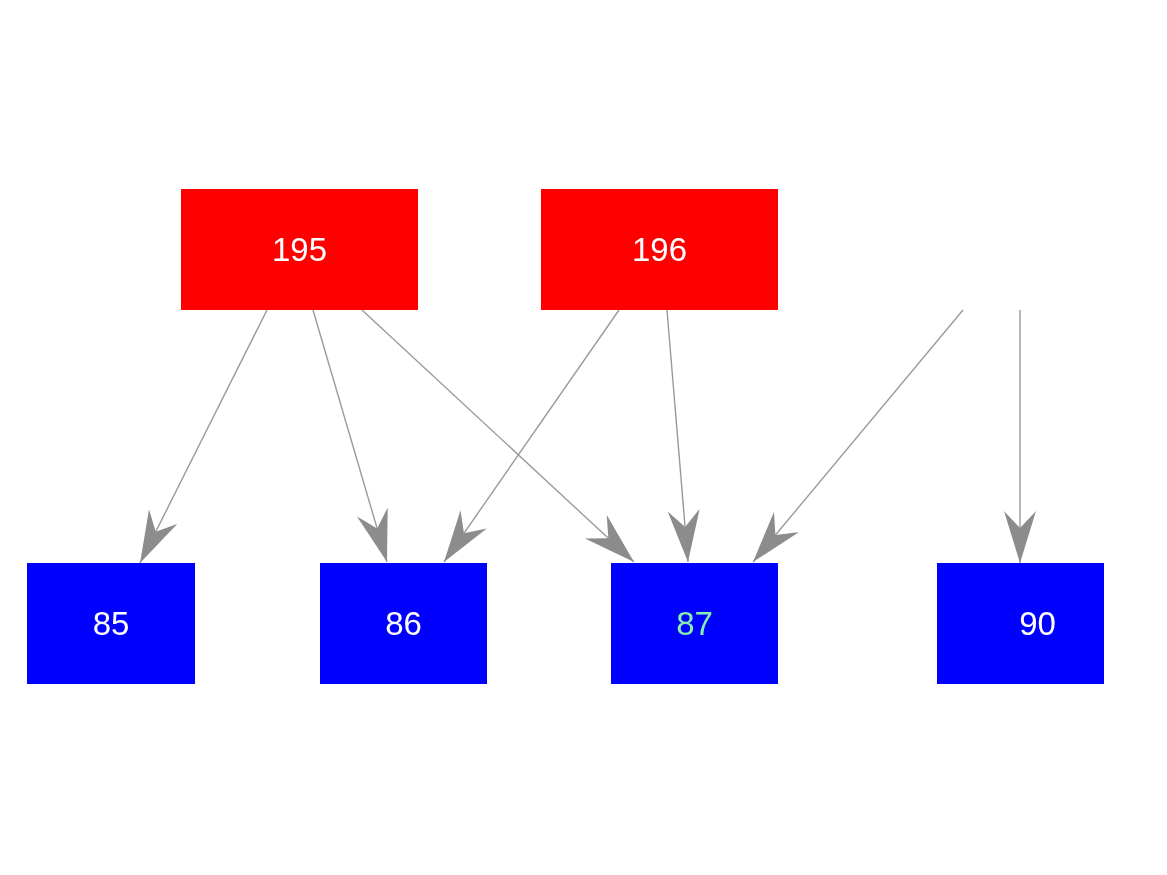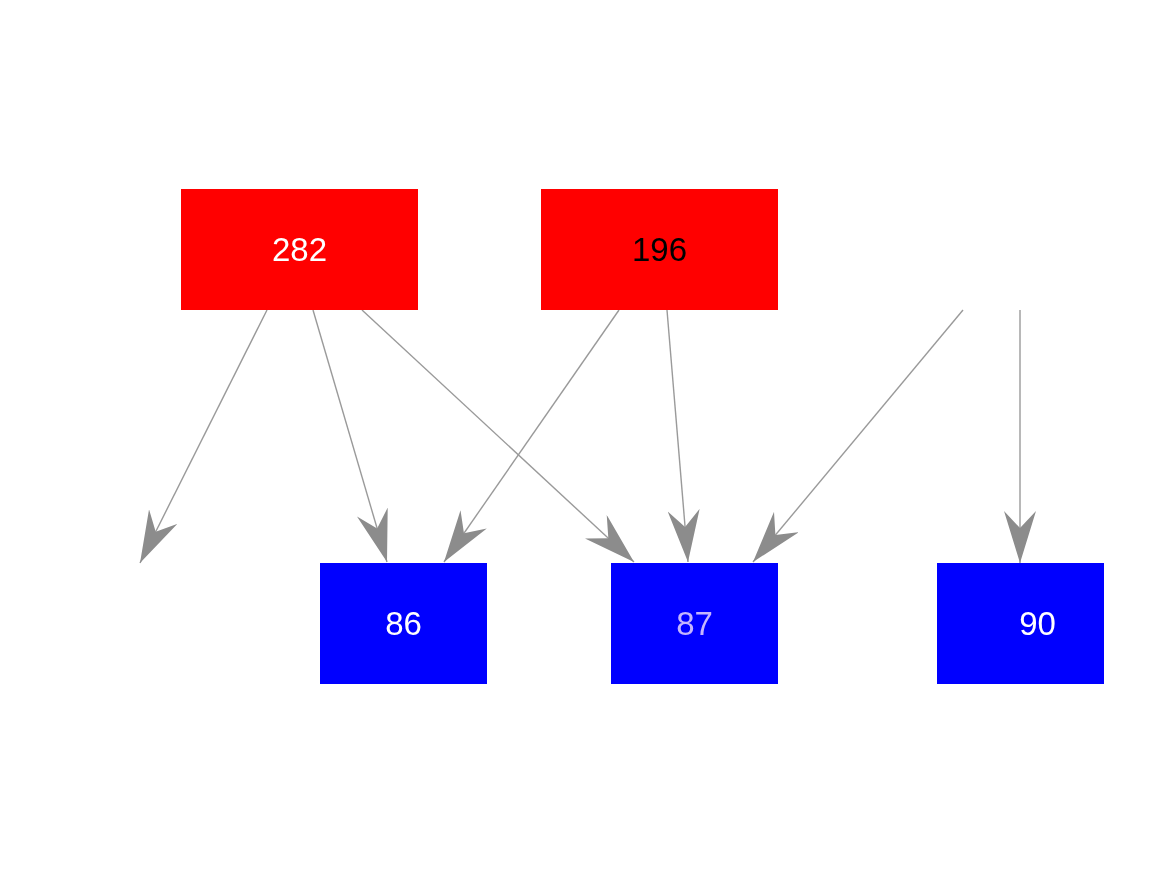--- a/index.html
+++ b/index.html
@@ -43,27 +43,30 @@
     </defs>
   <line x1="267" y1="310" x2="140" y2="563" stroke="#9a9a9a" stroke-width="1.4" marker-end="url(#arrowhead)"></line>
       <line x1="313" y1="310" x2="387" y2="562" stroke="#9a9a9a" stroke-width="1.4" marker-end="url(#arrowhead)"></line>
       <line x1="362" y1="310" x2="634" y2="562" stroke="#9a9a9a" stroke-width="1.4" marker-end="url(#arrowhead)"></line>
       <line x1="619" y1="310" x2="444" y2="562" stroke="#9a9a9a" stroke-width="1.4" marker-end="url(#arrowhead)"></line>
       <line x1="667" y1="310" x2="688" y2="562" stroke="#9a9a9a" stroke-width="1.4" marker-end="url(#arrowhead)"></line>
       <line x1="963" y1="310" x2="753" y2="562" stroke="#9a9a9a" stroke-width="1.4" marker-end="url(#arrowhead)"></line>
       <line x1="1020" y1="310" x2="1020" y2="563" stroke="#9a9a9a" stroke-width="1.4" marker-end="url(#arrowhead)"></line>
     </svg>
 <div class="node" style="left: 181px; top: 189px; width: 237px; height: 121px; background: rgb(255, 0, 0);">
-      <span class="node-label" style="color: rgb(255, 255, 255);">282</span>
+      <span class="node-label" style="color: rgb(255, 255, 255);">195</span>
     </div>
     <div class="node" style="left: 541px; top: 189px; width: 237px; height: 121px; background: rgb(255, 0, 0);">
-      <span class="node-label" style="color: #000000;">196</span>
+      <span class="node-label" style="color: #ffffff;">196</span>
+    </div>
+    <div class="node" style="left: 27px; top: 563px; width: 168px; height: 121px; background: rgb(0, 0, 255);">
+      <span class="node-label" style="color: rgb(255, 255, 255);">85</span>
     </div>
     <div class="node" style="left: 320px; top: 563px; width: 167px; height: 121px; background: rgb(0, 0, 255); text-align: center;">
       <span class="node-label" style="color: rgb(255, 255, 255);">86</span>
     </div>
     <div class="node" style="left: 611px; top: 563px; width: 167px; height: 121px; background: rgb(0, 0, 255);">
-      <span class="node-label" style="color: #c4b5fd;">87</span>
+      <span class="node-label" style="color: #86efac;">87</span>
     </div>
     <div class="node" style="left: 937px; top: 563px; width: 167px; height: 121px; background: rgb(0, 0, 255); padding-left: 34px;">
       <span class="node-label" style="color: rgb(255, 255, 255);">90</span>
     </div>
   </div>
 
 </body></html>

